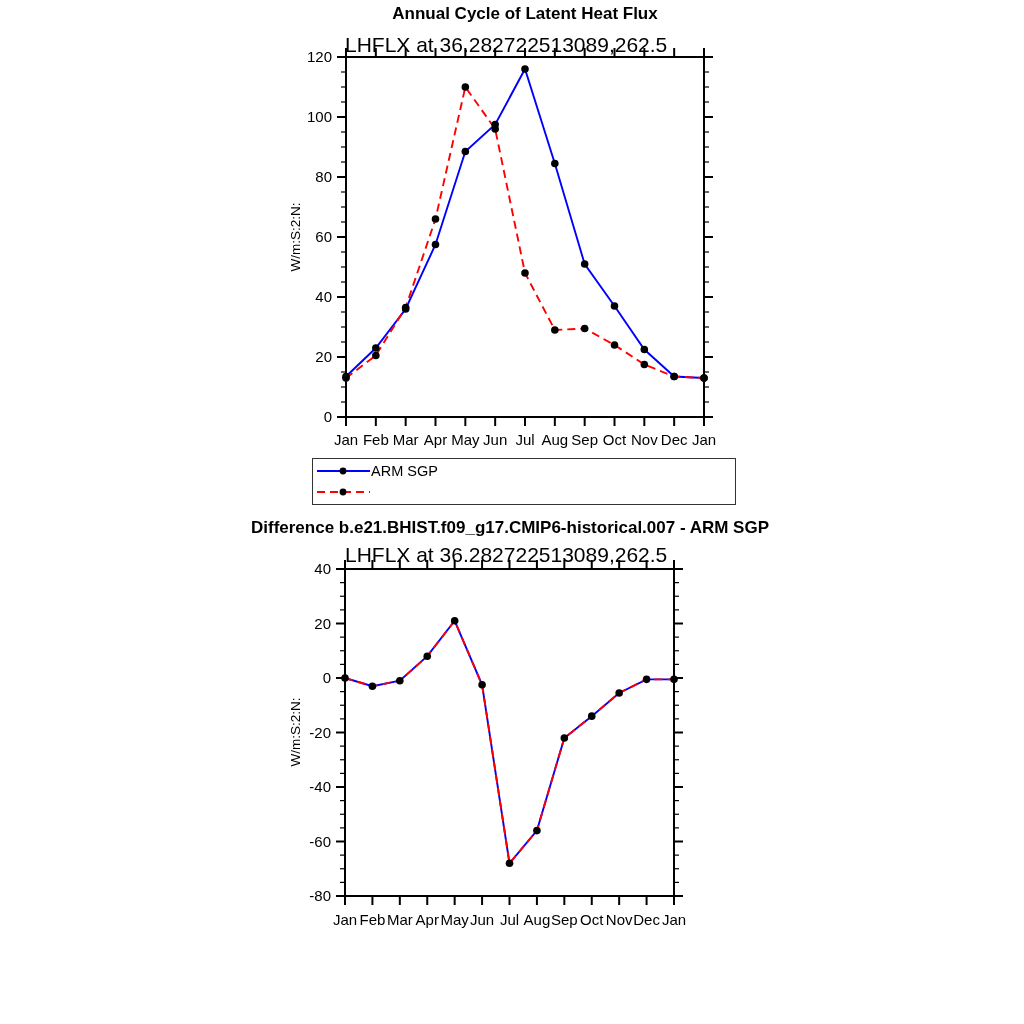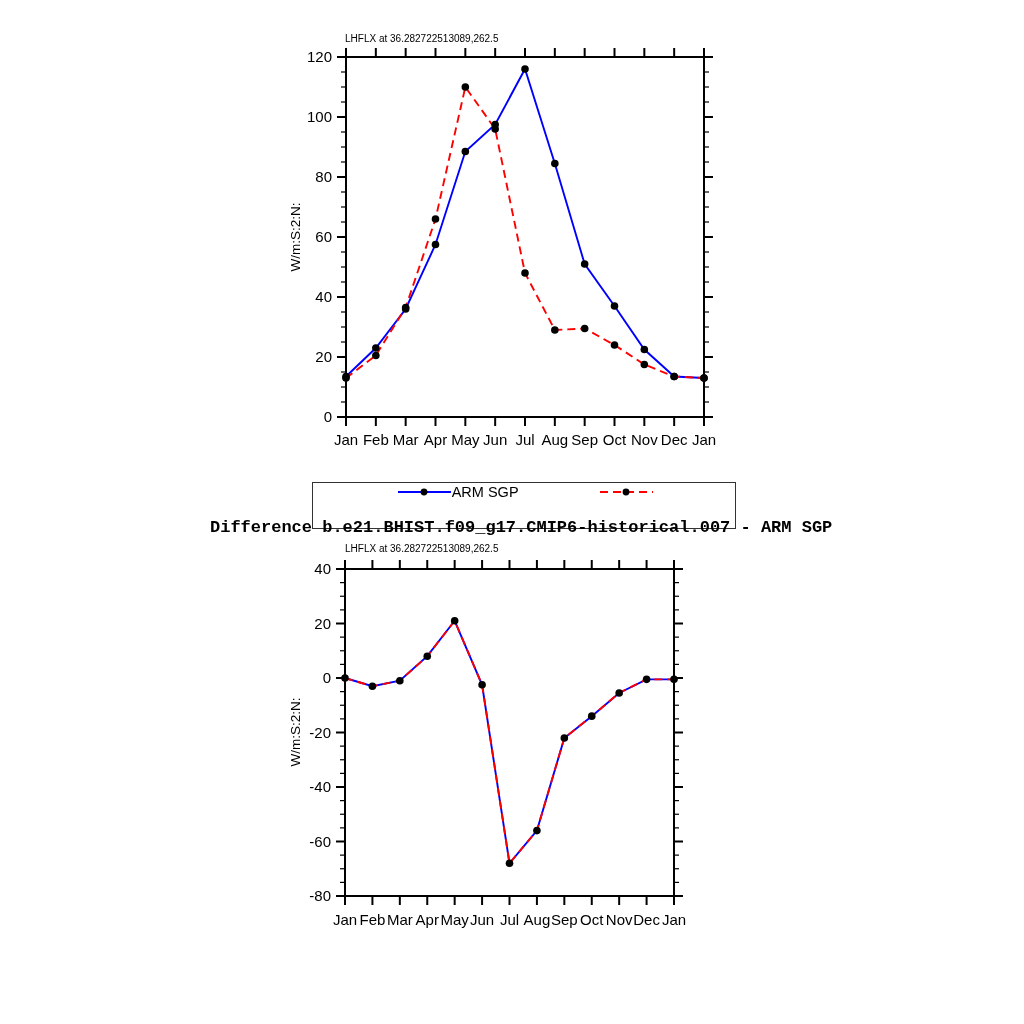--- a/index.html
+++ b/index.html
@@ -1,34 +1,35 @@
 <!DOCTYPE html>
 <html><head>
 <meta charset="utf-8">
 <style>
   html,body{margin:0;padding:0;background:#ffffff;}
   #canvas{position:relative;width:1024px;height:1024px;background:#ffffff;overflow:hidden;
           font-family:"Liberation Sans", sans-serif;color:#000;}
   .fig-title{position:absolute;font-weight:bold;font-size:17px;text-align:center;white-space:nowrap;}
-  .fig-subtitle{position:absolute;font-size:10px;white-space:nowrap;text-align:right;}
+  .fig-subtitle{position:absolute;font-size:21px;white-space:nowrap;text-align:right;}
   .y-axis-title{position:absolute;width:140px;height:18px;text-align:center;font-size:13.5px;
                 transform:rotate(-90deg);white-space:nowrap;}
   svg.chart{position:absolute;}
   svg text{font-family:"Liberation Sans", sans-serif;fill:#000000;}
   #legend-box{position:absolute;left:312px;top:458px;width:424px;height:47px;
               border:1.5px solid #333;background:#fff;box-sizing:border-box;
-              display:flex;flex-direction:row;justify-content:space-evenly;padding-left:3px;margin-top:24px;}
+              display:flex;flex-direction:column;justify-content:space-evenly;padding-left:3px;}
   .legend-row{display:flex;align-items:center;height:18px;}
   .legend-label{font-size:14.5px;white-space:nowrap;}
 </style>
 </head>
 <body>
 
 <div id="canvas">
 
+  <div class="fig-title" style="left:325px;top:4px;width:400px;">Annual Cycle of Latent Heat Flux</div>
   <div class="fig-subtitle" style="left:345px;top:33px;">LHFLX at 36.282722513089,262.5</div>
 
   <svg id="chart1" class="chart" style="left:240px;top:40px;" width="540" height="416" viewBox="240 40 540 416">
       <g>
         <rect x="346" y="57" width="358" height="360" fill="none" stroke="#000000" stroke-width="2"></rect>
       </g>
       <g>
         <line x1="337" y1="417" x2="346" y2="417" stroke="#000" stroke-width="2"></line>
         <line x1="704" y1="417" x2="713" y2="417" stroke="#000" stroke-width="2"></line>
         <line x1="341" y1="402" x2="346" y2="402" stroke="#000" stroke-width="1.2"></line>
@@ -177,21 +178,21 @@
       <span class="legend-label">ARM SGP</span>
     </div>
     <div class="legend-row">
       <svg class="legend-sample" width="55" height="14">
           <line x1="1" y1="7" x2="54" y2="7" stroke="#ff0000" stroke-width="1.9" stroke-dasharray="8 5"></line>
           <circle cx="27" cy="7" r="3.4" fill="#000000"></circle>
         </svg>
     </div>
   </div>
 
-  <div class="fig-title" style="left:210px;top:518px;width:600px;font-family:Liberation Mono, monospace;">Difference b.e21.BHIST.f09_g17.CMIP6-historical.007 - ARM SGP</div>
+  <div class="fig-title" style="left:210px;top:518px;width:600px;">Difference b.e21.BHIST.f09_g17.CMIP6-historical.007 - ARM SGP</div>
   <div class="fig-subtitle" style="left:345px;top:543px;">LHFLX at 36.282722513089,262.5</div>
 
   <svg id="chart2" class="chart" style="left:240px;top:552px;" width="540" height="388" viewBox="240 552 540 388">
       <g>
         <rect x="345" y="569" width="329" height="327" fill="none" stroke="#000000" stroke-width="2"></rect>
       </g>
       <g>
         <line x1="336" y1="896" x2="345" y2="896" stroke="#000" stroke-width="2"></line>
         <line x1="674" y1="896" x2="683" y2="896" stroke="#000" stroke-width="2"></line>
         <line x1="340" y1="882.375" x2="345" y2="882.375" stroke="#000" stroke-width="1.2"></line>

